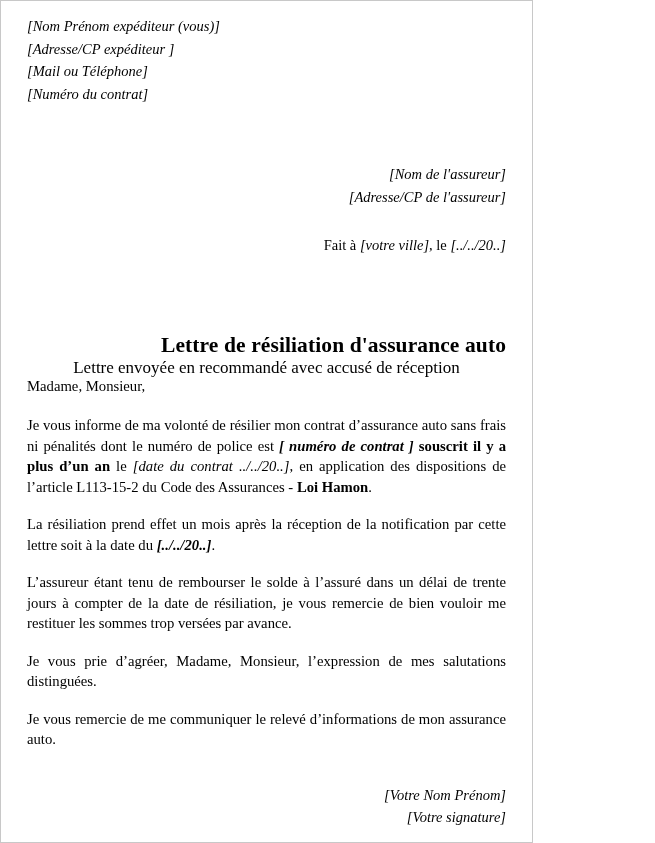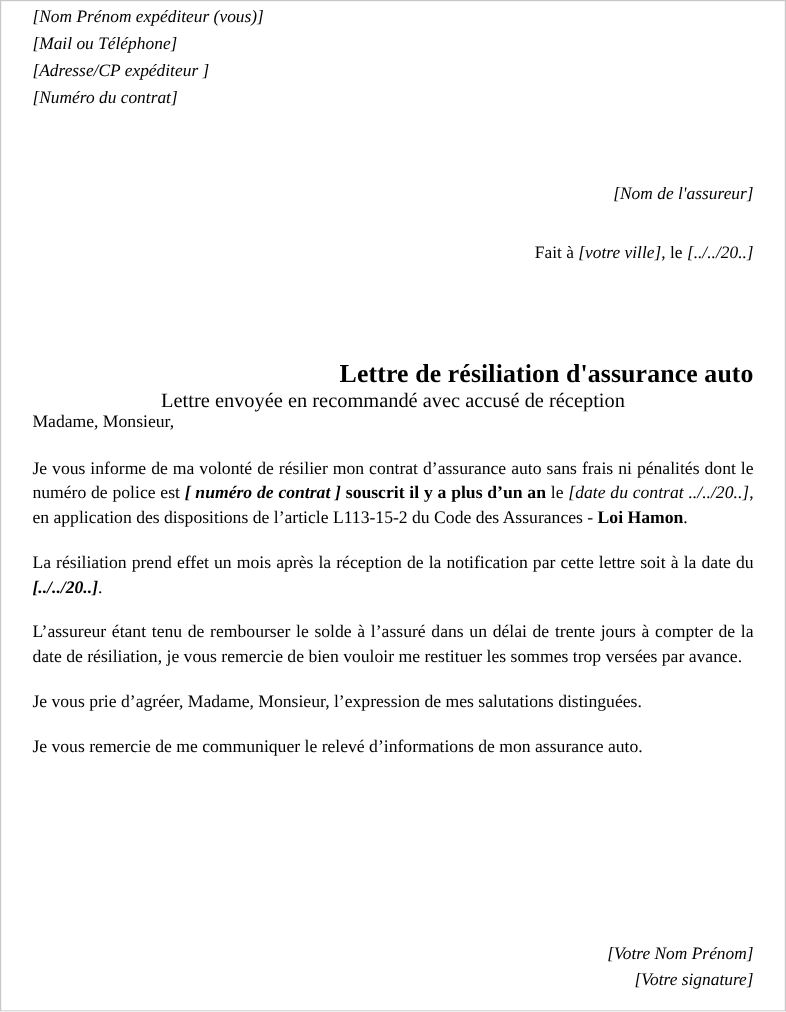--- a/index.html
+++ b/index.html
@@ -8,25 +8,25 @@
     background: #ffffff;
   }
   body {
     width: 655px;
     height: 843px;
     font-family: "Liberation Serif", serif;
     color: #000000;
     box-sizing: border-box;
   }
   .page {
-    width: 655px;
+    width: 533px;
     height: 843px;
     box-sizing: border-box;
     border: 1px solid #c8c8c8;
-    padding: 2px 26px 10px 26px;
+    padding: 14px 26px 10px 26px;
     position: relative;
     background: #ffffff;
   }
   .sender-block {
     margin-top: 0;
   }
   .sender-line {
     font-style: italic;
     font-size: 14.5px;
     line-height: 22.5px;
@@ -91,27 +91,28 @@
     line-height: 22px;
   }
 </style>
 </head>
 <body>
 
 <div class="page">
 
   <div class="sender-block">
     <div class="sender-line">[Nom Prénom expéditeur (vous)]</div>
+    <div class="sender-line">[Adresse/CP expéditeur ]</div>
     <div class="sender-line">[Mail ou Téléphone]</div>
-    <div class="sender-line">[Adresse/CP expéditeur ]</div>
     <div class="sender-line">[Numéro du contrat]</div>
   </div>
 
   <div class="recipient-block">
     <div class="recipient-line">[Nom de l'assureur]</div>
+    <div class="recipient-line">[Adresse/CP de l'assureur]</div>
   </div>
 
   <div class="place-date">
     <span>Fait à </span><span class="ital">[votre ville]</span><span>, le </span><span class="ital">[../../20..]</span>
   </div>
 
   <div class="title">Lettre de résiliation d'assurance auto</div>
   <div class="subtitle">Lettre envoyée en recommandé avec accusé de réception</div>
 
   <div class="salutation">Madame, Monsieur,</div>

